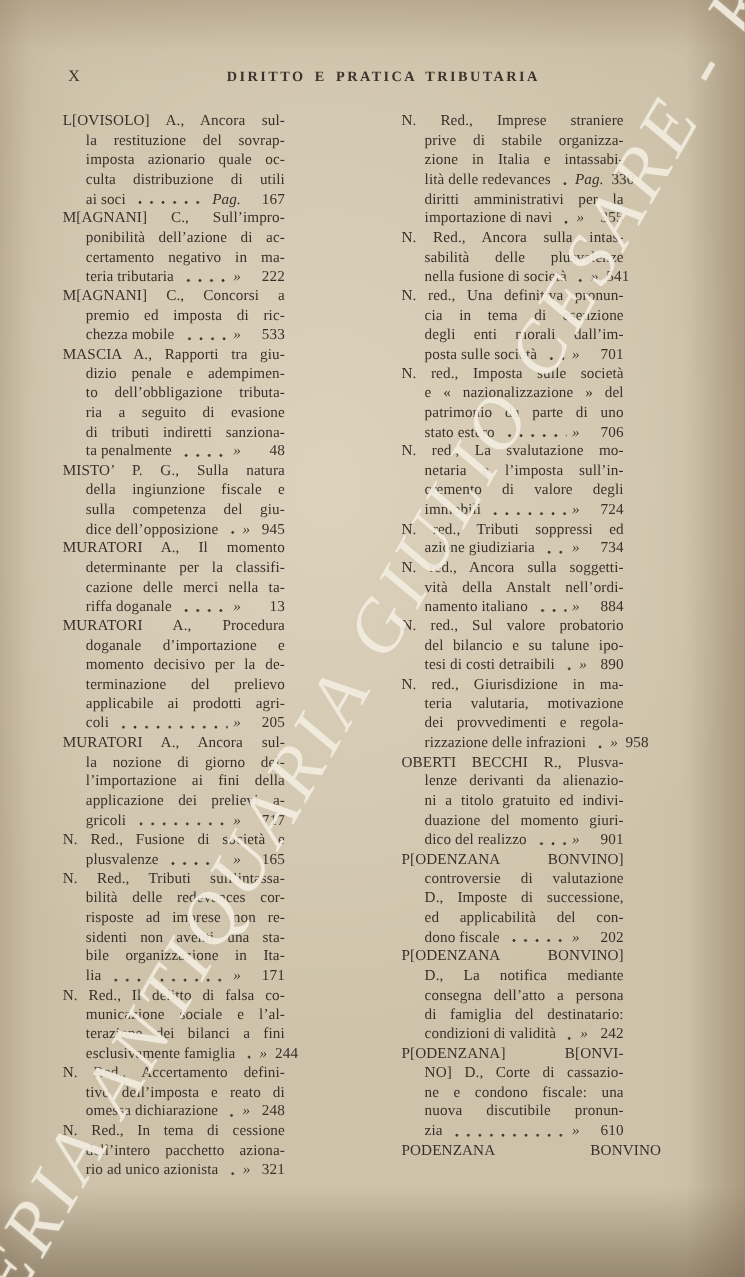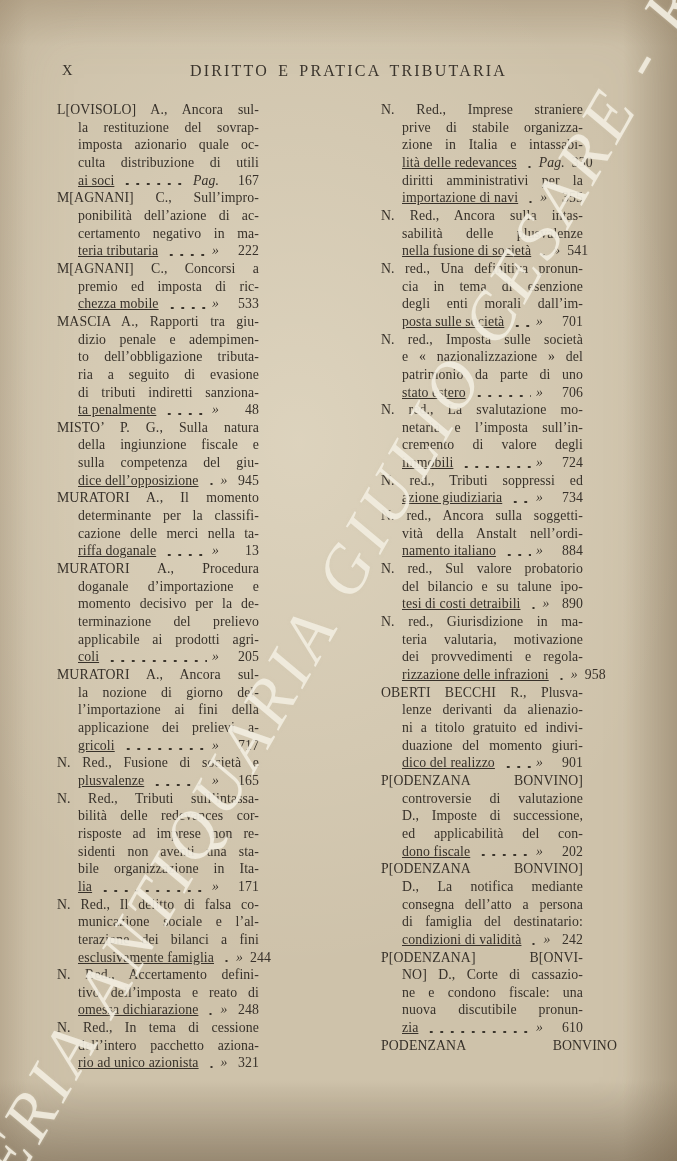--- a/index.html
+++ b/index.html
@@ -18,45 +18,45 @@
   }
   .running-head{
     position:absolute;top:62px;left:0;right:0;height:20px;
   }
   .folio{
     position:absolute;left:62px;top:0;
     font-size:14.5px;letter-spacing:1px;
   }
   .running-title{
     text-align:center;
-    font-size:16px;font-weight:normal;
+    font-size:13px;font-weight:bold;
     letter-spacing:2.2px;word-spacing:3px;
     color:#3a342c;
     margin-left:20px;
   }
   .columns{
     position:absolute;top:101px;left:57px;
-    display:flex;gap:48px;
+    display:flex;gap:32px;
   }
   .col{width:276px;}
   .col.right{width:281px;}
   .entry{margin:0;}
   .line{
     width:202px;
     font-size:13.8px;line-height:17.65px;
     text-align:justify;text-align-last:justify;
     letter-spacing:0.1px;
   }
   .line.cont{padding-left:21px;width:181px;}
   .refline{
     display:flex;align-items:baseline;
     width:100%;
     text-align:left;text-align-last:auto;
   }
-  .refline .txt{white-space:pre;text-decoration:underline;}
+  .refline .txt{white-space:pre;}
   .leader{
     flex:1 1 auto;min-width:10px;
     margin:0 5px 0 7px;
     height:1em;align-self:flex-end;
     background-image:radial-gradient(circle, #3b352c 1.15px, rgba(0,0,0,0) 1.5px);
     background-size:10.5px 4px;
     background-repeat:repeat-x;
     background-position:1px calc(100% - 3px);
   }
   .marker{margin-right:7px;white-space:pre;font-style:italic;}

